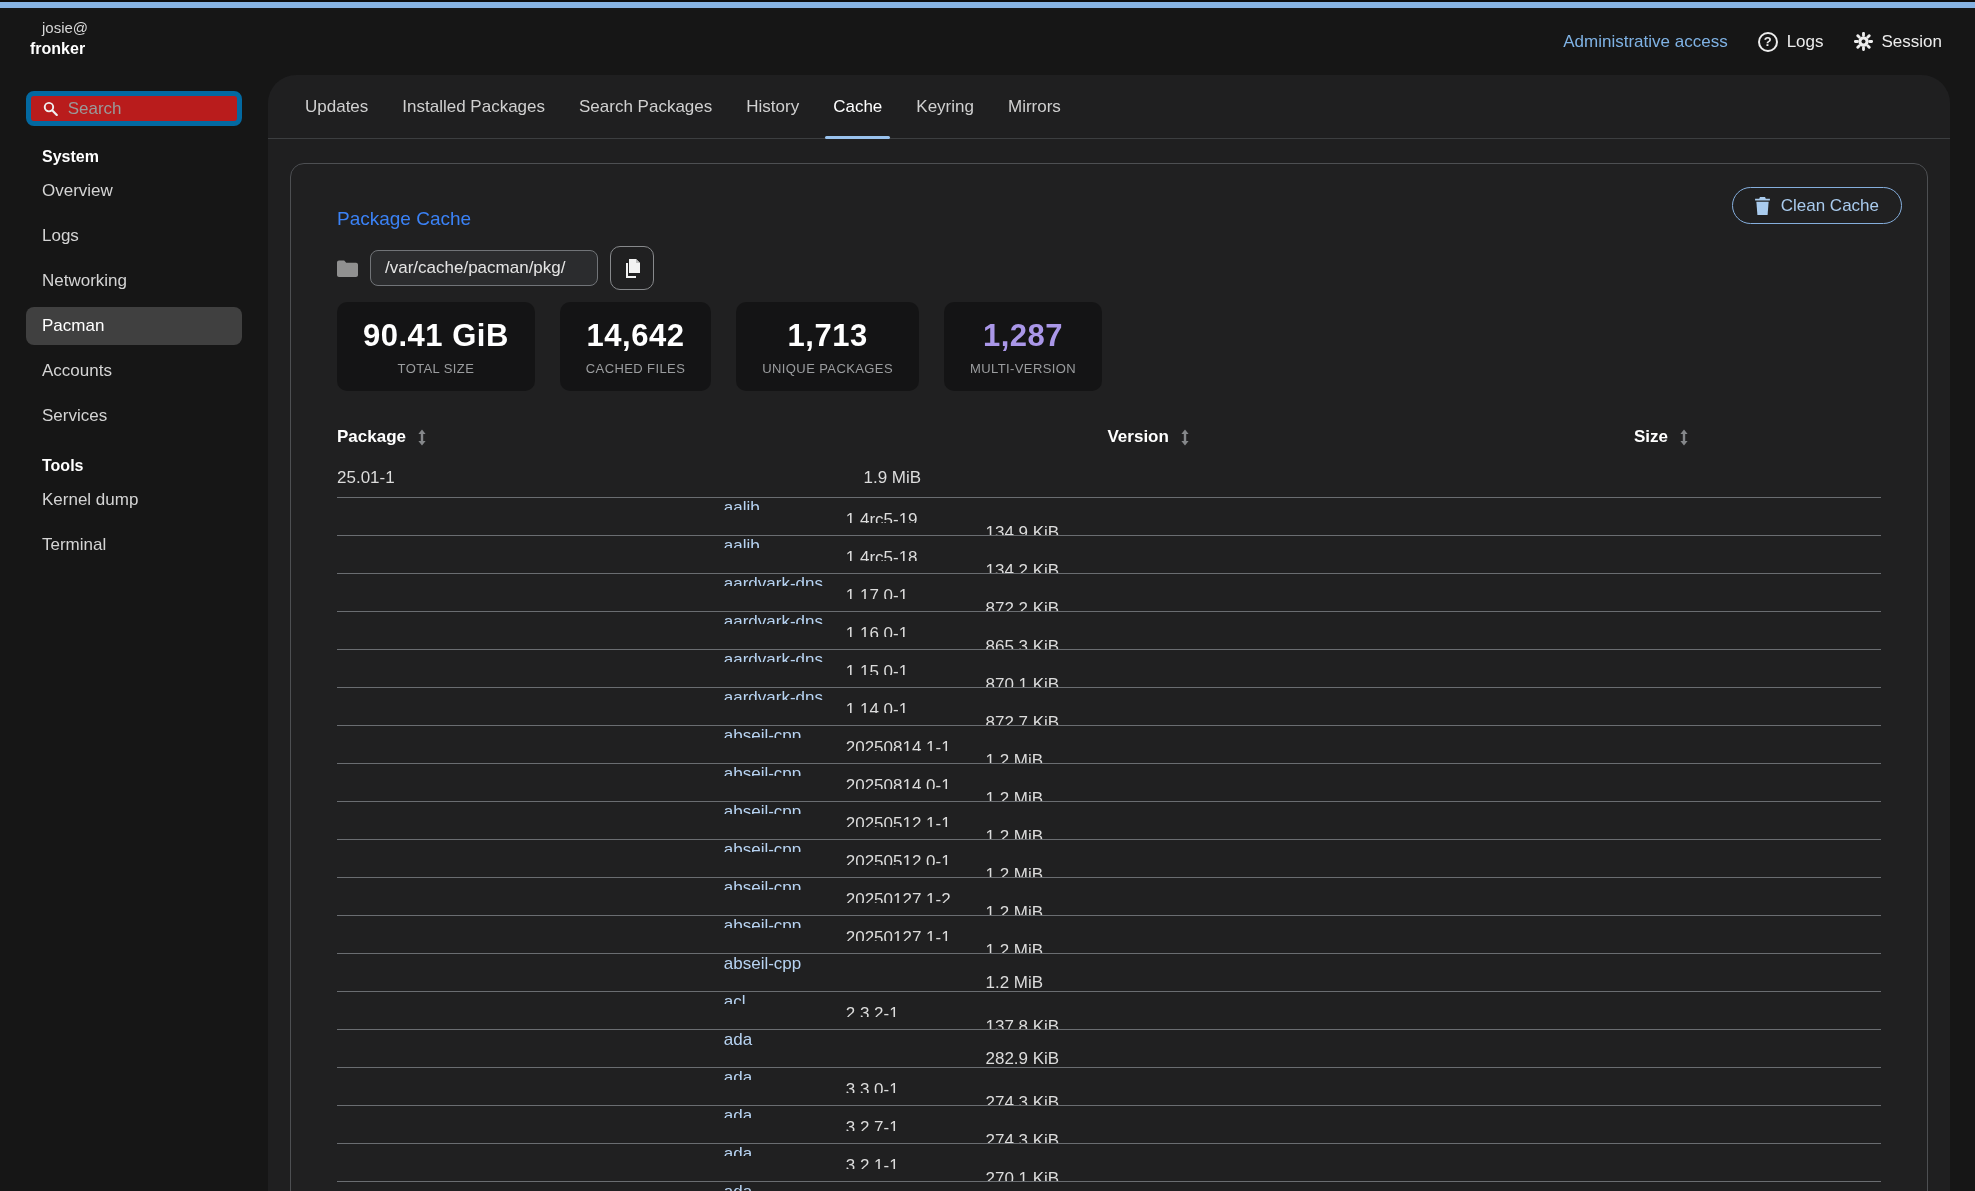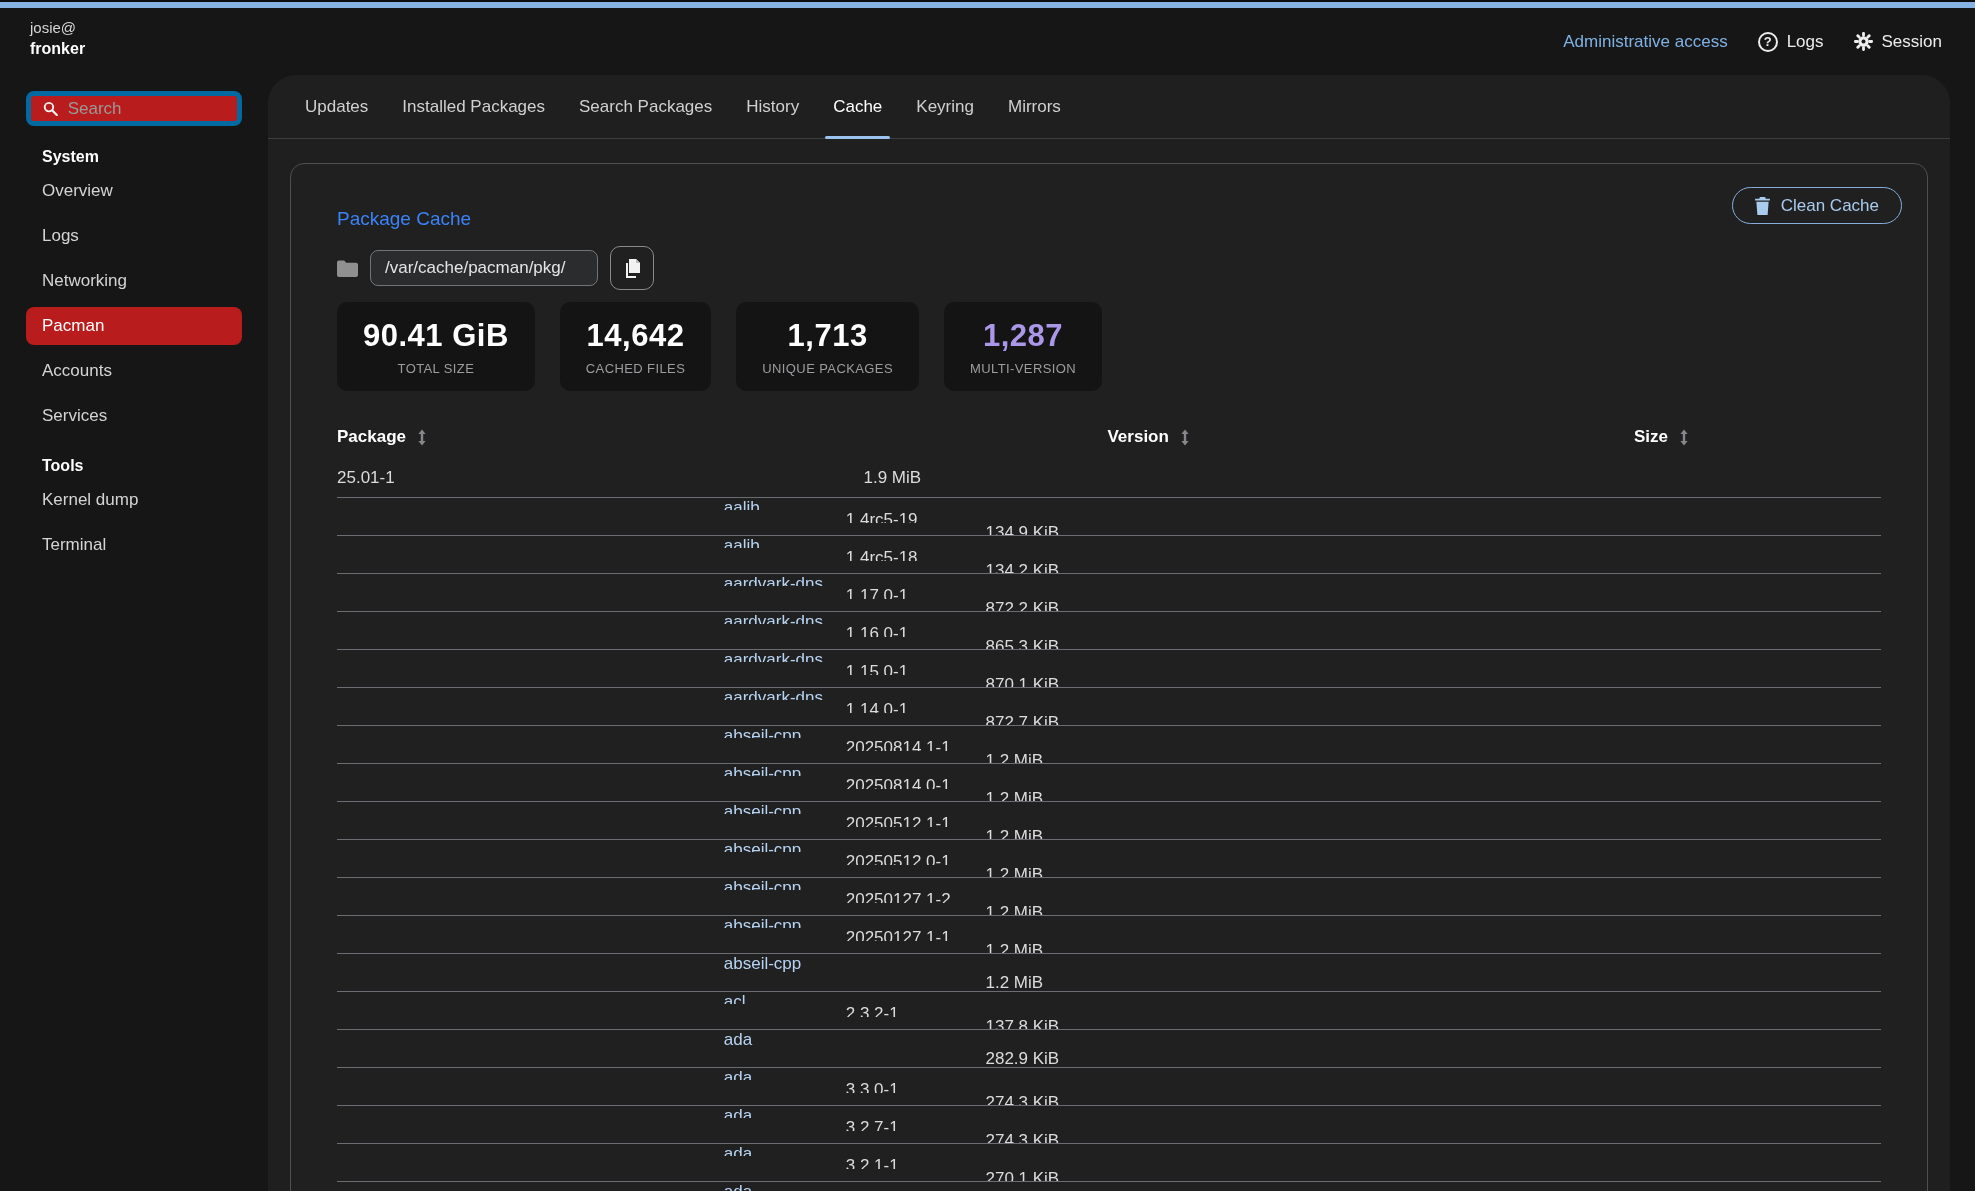--- a/index.html
+++ b/index.html
@@ -10,21 +10,21 @@
     color:#e8e8e8;
     position:relative;
   }
   
   .accent-dark { height:2px; background:#0d0d0d; }
   .accent-blue { height:6px; background:#87b3e2; }
 
   
   .masthead { position:absolute; top:8px; left:0; right:0; height:67px; background:#161616; }
   .host-block { position:absolute; left:30px; top:11px; display:flex; flex-direction:column; gap:4px; }
-  .host-user { font-size:15px; color:#d6d6d6; }
+  .host-user { font-size:15px; color:#d6d6d6;margin-left:12px; }
   .host-name { font-size:16px; font-weight:bold; color:#ffffff; }
   .masthead-right { position:absolute; right:33px; top:0; height:100%; display:flex; align-items:center; gap:30px; }
   .admin-access { color:#7fb2e4; font-size:17px; cursor:pointer; }
   .mh-item { display:flex; align-items:center; gap:9px; color:#ededed; font-size:17px; cursor:pointer; }
   .help-circle {
     width:20px; height:20px; border:2px solid #ededed; border-radius:50%;
     display:flex; align-items:center; justify-content:center;
     font-size:13px; font-weight:bold; color:#ededed;
   }
 
@@ -37,21 +37,21 @@
   .search-box input {
     background:transparent; border:none; outline:none; color:#e0e0e0;
     font-size:17px; width:100%; font-family:inherit;
   }
   .search-box input::placeholder { color:#9a9a9a; }
   .nav-heading { margin:22px 0 6px 42px; font-size:16px; font-weight:bold; color:#ffffff; }
   .nav-item {
     margin:0 26px 7px 26px; height:38px; border-radius:8px; display:flex; align-items:center;
     padding-left:16px; font-size:17px; color:#d4d4d4; cursor:pointer;
   }
-  .nav-item.active { background:#b91c1c; color:#ffffff; }
+  .nav-item.active { background:#404040; color:#ffffff; }
 
   
   .main {
     position:absolute; left:268px; top:75px; width:1682px; bottom:0;
     background:#1f1f20; border-radius:28px 28px 0 0; overflow:hidden;
   }
   .tabs { display:flex; padding-left:20px; height:64px; border-bottom:1px solid #3c3e40; }
   .tab {
     position:relative; display:flex; align-items:center; padding:0 17px;
     font-size:17px; color:#d0d0d0; cursor:pointer;

